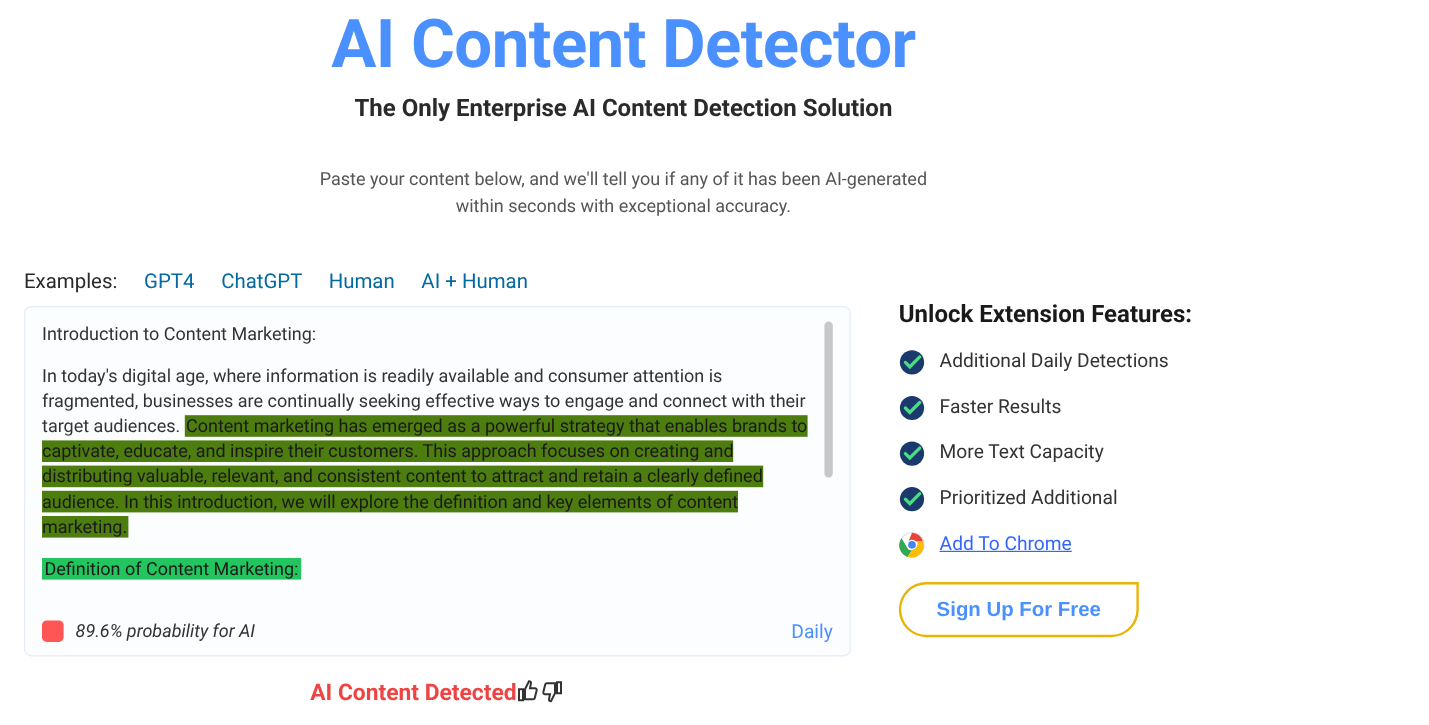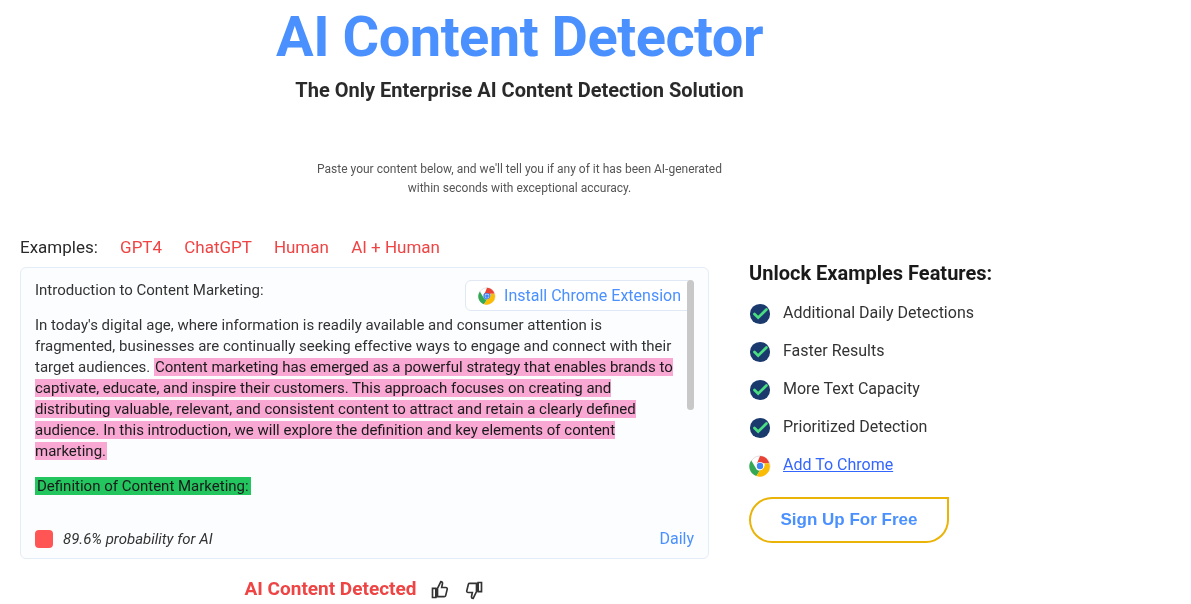--- a/index.html
+++ b/index.html
@@ -1,40 +1,40 @@
 <!DOCTYPE html>
 <html><head>
 <meta charset="utf-8">
 <style>
 * { margin: 0; padding: 0; box-sizing: border-box; }
 body { font-family: -apple-system, BlinkMacSystemFont, "Segoe UI", Roboto, Arial, sans-serif; background: #fff; color: #333; }
 .container { width: 1039px; padding: 0 20px; }
 .hero { text-align: center; padding-top: 4px; }
 .title { font-size: 56px; font-weight: 700; color: #4a90ff; letter-spacing: -0.5px; }
 .subtitle { font-size: 20px; font-weight: 700; color: #2a2a2a; margin-top: 8px; }
-.desc { font-size: 12px; color: #555; margin-top: 58px; line-height: 1.55; max-width: 700px; margin-left: auto; margin-right: auto; }
+.desc { font-size: 15px; color: #555; margin-top: 36px; line-height: 1.55; max-width: 700px; margin-left: auto; margin-right: auto; }
 .main-row { display: flex; gap: 40px; margin-top: 40px; align-items: flex-start; }
 .left { flex: 1; max-width: 860px; }
 .right { width: 270px; padding-top: 24px; }
 .examples { font-size: 17px; color: #444; margin-bottom: 10px; }
 .examples-label { color: #2a2a2a; }
-.example-link { color: #ef4444; margin-left: 18px; text-decoration: none; cursor: pointer; }
+.example-link { color: #0369a1; margin-left: 18px; text-decoration: none; cursor: pointer; }
 .panel { border: 1px solid #e4ecf7; border-radius: 6px; background: #fcfdff; padding: 12px 14px 10px 14px; position: relative; }
 .panel-inner { position: relative; min-height: 190px; }
 .install-badge { position: absolute; top: 0; right: 0; display: inline-flex; align-items: center; gap: 8px; background: #fff; border: 1px solid #e0e8f5; border-radius: 6px; padding: 5px 12px; font-size: 16px; color: #4a90ff; cursor: pointer; }
 .chrome-icon { width: 18px; height: 18px; display: inline-block; }
 .content-text { font-size: 15px; line-height: 1.4; color: #333; padding-right: 20px; }
 .content-text p { margin-bottom: 14px; }
-.hl { background: #f9a8d4; color: #1a1a1a; padding: 0 1px; }
+.hl { background: #4d7c0f; color: #1a1a1a; padding: 0 1px; }
 .hl-header { background: #22c55e; color: #1a1a1a; padding: 0 2px; }
 .panel-footer { display: flex; justify-content: space-between; align-items: center; margin-top: 32px; font-size: 15px; }
 .prob-wrap { display: flex; align-items: center; gap: 10px; font-style: italic; }
 .prob-swatch { width: 18px; height: 18px; background: #ff5555; border-radius: 4px; }
 .clear-link { color: #4a90ff; cursor: pointer; font-size: 16px; }
-.result-row { text-align: center; margin-top: 18px; display: flex; justify-content: center; align-items: flex-end; gap: 14px; }
+.result-row { text-align: center; margin-top: 18px; display: flex; justify-content: center; align-items: center; }
 .result-text { color: #e44; font-weight: 700; font-size: 19px; }
 .thumb-btn { display: inline-flex; align-items: center; cursor: pointer; color: #444; }
 .thumb-btn svg { width: 20px; height: 20px; }
 .right-title { font-size: 20px; font-weight: 700; color: #1a1a1a; margin-bottom: 18px; }
 .feature-item { display: flex; gap: 12px; margin-bottom: 16px; font-size: 16px; color: #333; }
 .check-icon { width: 22px; height: 22px; }
 .add-link { color: #3366ff; font-weight: 400; text-decoration: underline; cursor: pointer; }
 .signup-btn { display: block; margin-top: 20px; border: 2px solid #eab308; color: #4a90ff; font-weight: 700; font-size: 17px; padding: 11px 22px; border-radius: 999px; background: #fff; cursor: pointer; text-align: center; width: 200px; border-top-right-radius: 4px; }
 .scrollbar-thumb { position: absolute; right: 0; top: 0; width: 7px; height: 130px; background: #c8c8c8; border-radius: 4px; }
 </style>
@@ -56,35 +56,20 @@
       <div class="examples">
         <span class="examples-label">Examples:</span>
         <a class="example-link">GPT4</a>
         <a class="example-link">ChatGPT</a>
         <a class="example-link">Human</a>
         <a class="example-link">AI + Human</a>
       </div>
 
       <div class="panel">
         <div class="panel-inner">
-          <div class="install-badge">
-            <span class="chrome-icon">
-              <svg viewBox="0 0 24 24">
-                  <circle cx="12" cy="12" r="11" fill="#fff" stroke="#ddd"></circle>
-                  <circle cx="12" cy="12" r="5" fill="#4a90ff"></circle>
-                  <path d="M12 1 A11 11 0 0 1 22 9 L13 9 A5 5 0 0 0 8 11 Z" fill="#ea4335"></path>
-                  <path d="M2.5 6 L8.5 16 A5 5 0 0 0 12 17 L8 23 A11 11 0 0 1 2.5 6 Z" fill="#34a853"></path>
-                  <path d="M22 9 A11 11 0 0 1 8 23 L13 15 A5 5 0 0 0 17 12 L17 9 Z" fill="#fbbc05"></path>
-                  <circle cx="12" cy="12" r="4" fill="#4285f4"></circle>
-                  <circle cx="12" cy="12" r="3" fill="#fff"></circle>
-                  <circle cx="12" cy="12" r="2.5" fill="#4285f4"></circle>
-                </svg>
-            </span>
-            <span>Install Chrome Extension</span>
-          </div>
 
           <div class="content-text">
             <p>Introduction to Content Marketing:</p>
             <p>
               <span>In today's digital age, where information is readily available and consumer attention is fragmented, businesses are continually seeking effective ways to engage and connect with their target audiences. </span><span class="hl">Content marketing has emerged as a powerful strategy that enables brands to captivate, educate, and inspire their customers. This approach focuses on creating and distributing valuable, relevant, and consistent content to attract and retain a clearly defined audience. In this introduction, we will explore the definition and key elements of content marketing.</span>
             </p>
             <p><span class="hl-header">Definition of Content Marketing:</span></p>
           </div>
           <div class="scrollbar-thumb"></div>
         </div>
@@ -107,21 +92,21 @@
         </span>
         <span class="thumb-btn">
           <svg viewBox="0 0 24 24" fill="none" stroke="#333" stroke-width="2">
               <path d="M17 14V3h4v11h-4zm-2-11v11l-4 8c-1 0-2-1-2-2l1-5H5c-1 0-2-1-1.7-2l2-8c.2-.8 1-1 1.7-1H15z"></path>
             </svg>
         </span>
       </div>
     </div>
 
     <div class="right">
-      <h3 class="right-title">Unlock Examples Features:</h3>
+      <h3 class="right-title">Unlock Extension Features:</h3>
 
       <div class="feature-item">
         <span class="check-icon"><svg viewBox="0 0 24 24">
               <circle cx="12" cy="12" r="11" fill="#1a3a6e"></circle>
               <path d="M6 12l4 4 9-9" stroke="#4ade80" stroke-width="3" fill="none" stroke-linecap="round"></path>
             </svg></span>
         <span>Additional Daily Detections</span>
       </div>
       <div class="feature-item">
         <span class="check-icon"><svg viewBox="0 0 24 24">
@@ -135,21 +120,21 @@
               <circle cx="12" cy="12" r="11" fill="#1a3a6e"></circle>
               <path d="M6 12l4 4 9-9" stroke="#4ade80" stroke-width="3" fill="none" stroke-linecap="round"></path>
             </svg></span>
         <span>More Text Capacity</span>
       </div>
       <div class="feature-item">
         <span class="check-icon"><svg viewBox="0 0 24 24">
               <circle cx="12" cy="12" r="11" fill="#1a3a6e"></circle>
               <path d="M6 12l4 4 9-9" stroke="#4ade80" stroke-width="3" fill="none" stroke-linecap="round"></path>
             </svg></span>
-        <span>Prioritized Detection</span>
+        <span>Prioritized Additional</span>
       </div>
       <div class="feature-item">
         <span class="check-icon"><svg viewBox="0 0 24 24">
               <circle cx="12" cy="12" r="11" fill="#fff" stroke="#ddd"></circle>
               <path d="M12 1 A11 11 0 0 1 22 9 L13 9 A5 5 0 0 0 8 11 Z" fill="#ea4335"></path>
               <path d="M2.5 6 L8.5 16 A5 5 0 0 0 12 17 L8 23 A11 11 0 0 1 2.5 6 Z" fill="#34a853"></path>
               <path d="M22 9 A11 11 0 0 1 8 23 L13 15 A5 5 0 0 0 17 12 L17 9 Z" fill="#fbbc05"></path>
               <circle cx="12" cy="12" r="4.5" fill="#fff"></circle>
               <circle cx="12" cy="12" r="3.5" fill="#4285f4"></circle>
             </svg></span>

